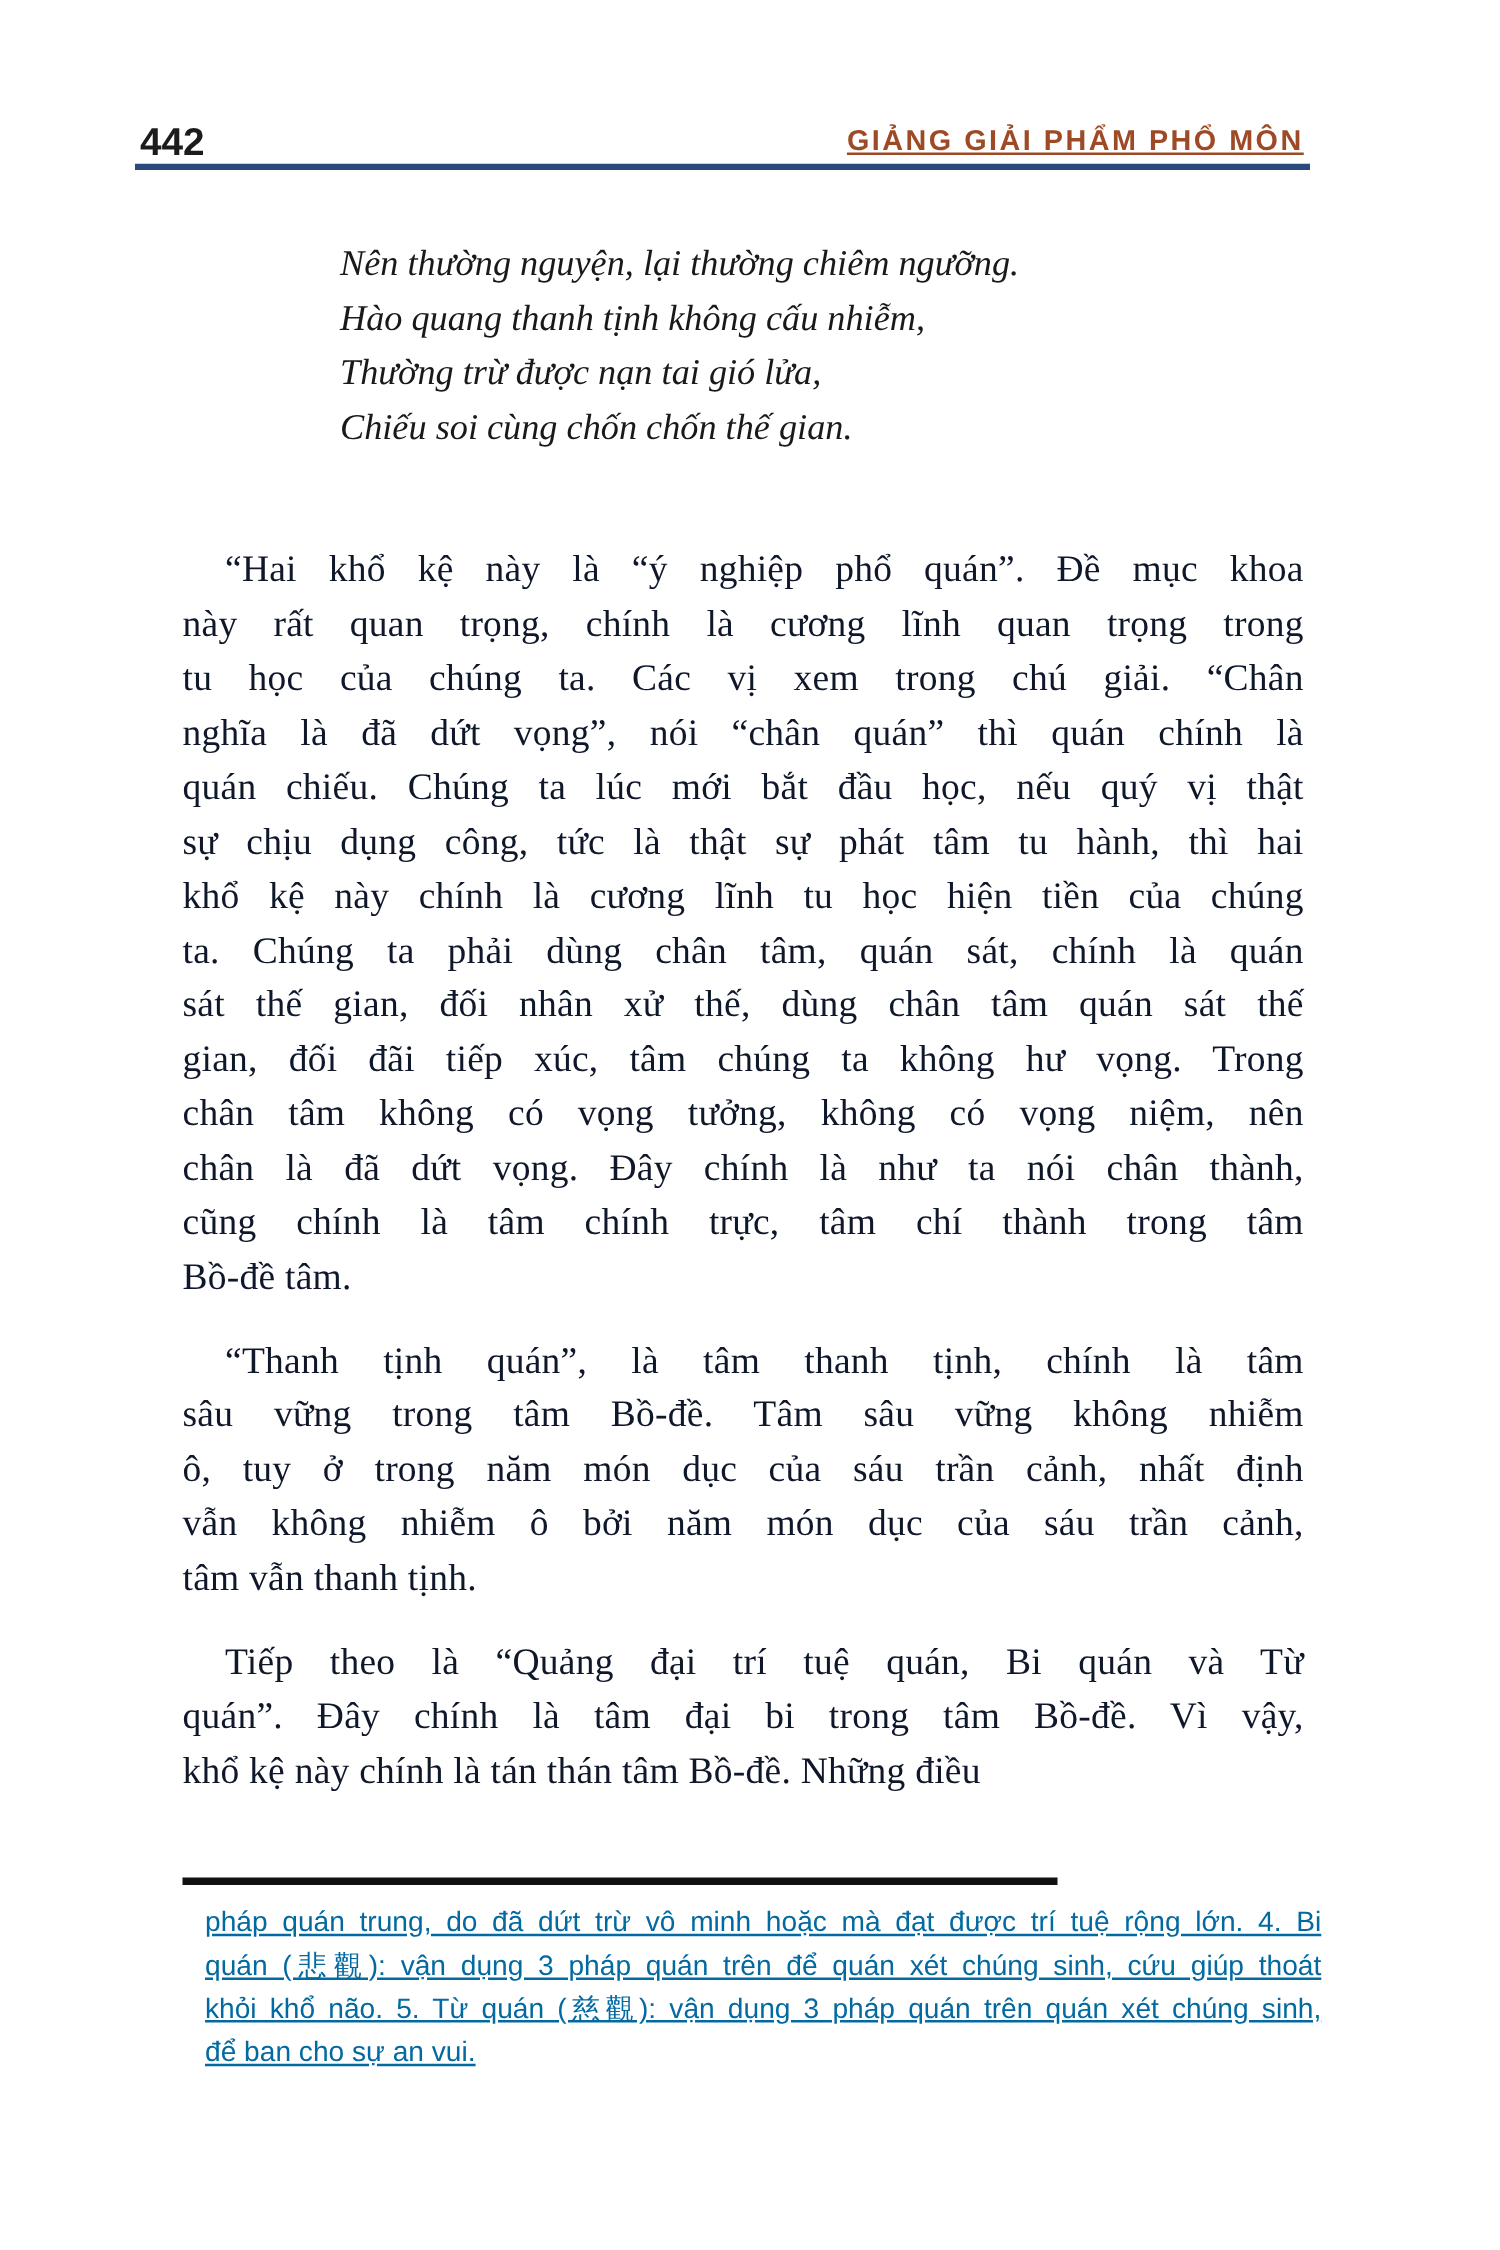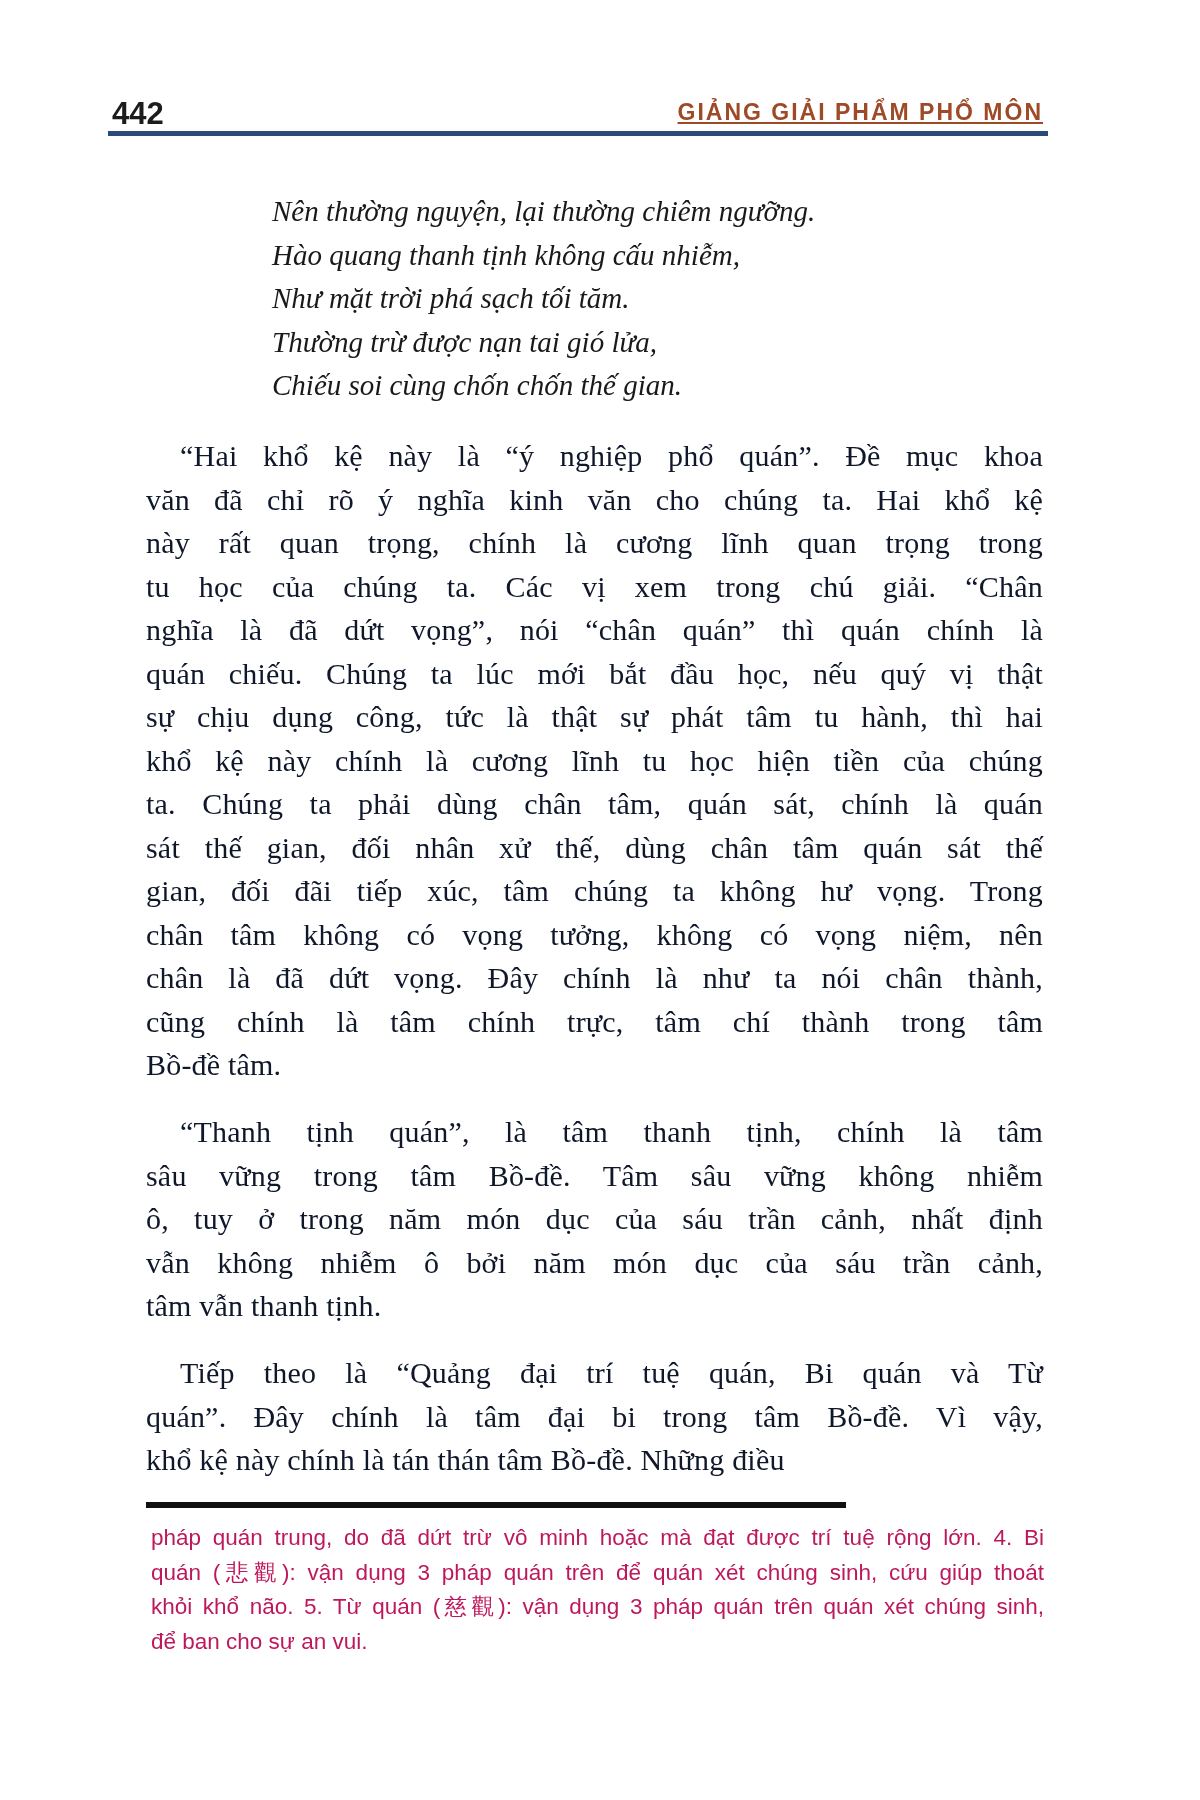--- a/index.html
+++ b/index.html
@@ -77,54 +77,53 @@
   .footnote-rule {
     position: absolute;
     left: 146px;
     top: 1502px;
     width: 700px;
     height: 6px;
     background: #111111;
   }
   .footnote {
     position: absolute;
-    left: 151px;
+    left: 164px;
     top: 1521px;
     width: 893px;
     font-family: "Liberation Sans", "DejaVu Sans", sans-serif;
     font-size: 22.5px;
     line-height: 34.5px;
-    color: #be185d;
+    color: #0369a1;
+    text-decoration: underline;
   }
   .footnote .line.j { text-align: justify; text-align-last: justify; }
   .footnote .line.last { text-align-last: left; }
 </style>
 </head>
 <body>
 
 <div class="page" style="color: rgb(25, 25, 25);">
 
   <div class="page-number">442</div>
 
   <div class="running-title" style="color: rgb(158, 74, 38);">GIẢNG GIẢI PHẨM PHỔ MÔN</div>
 
   <div class="header-rule" style="background: rgb(42, 74, 123);"></div>
 
   <div class="verse">
       <div class="line verse-line">Nên thường nguyện, lại thường chiêm ngưỡng.</div>
       <div class="line verse-line">Hào quang thanh tịnh không cấu nhiễm,</div>
-      <div class="line verse-line">Như mặt trời phá sạch tối tăm.</div>
       <div class="line verse-line">Thường trừ được nạn tai gió lửa,</div>
       <div class="line verse-line">Chiếu soi cùng chốn chốn thế gian.</div>
     </div>
 
   <div class="body-text">
       <div class="para">
         <div class="line j indent">“Hai khổ kệ này là “ý nghiệp phổ quán”. Đề mục khoa</div>
-        <div class="line j">văn đã chỉ rõ ý nghĩa kinh văn cho chúng ta. Hai khổ kệ</div>
         <div class="line j">này rất quan trọng, chính là cương lĩnh quan trọng trong</div>
         <div class="line j">tu học của chúng ta. Các vị xem trong chú giải. “Chân</div>
         <div class="line j">nghĩa là đã dứt vọng”, nói “chân quán” thì quán chính là</div>
         <div class="line j">quán chiếu. Chúng ta lúc mới bắt đầu học, nếu quý vị thật</div>
         <div class="line j">sự chịu dụng công, tức là thật sự phát tâm tu hành, thì hai</div>
         <div class="line j">khổ kệ này chính là cương lĩnh tu học hiện tiền của chúng</div>
         <div class="line j">ta. Chúng ta phải dùng chân tâm, quán sát, chính là quán</div>
         <div class="line j">sát thế gian, đối nhân xử thế, dùng chân tâm quán sát thế</div>
         <div class="line j">gian, đối đãi tiếp xúc, tâm chúng ta không hư vọng. Trong</div>
         <div class="line j">chân tâm không có vọng tưởng, không có vọng niệm, nên</div>

